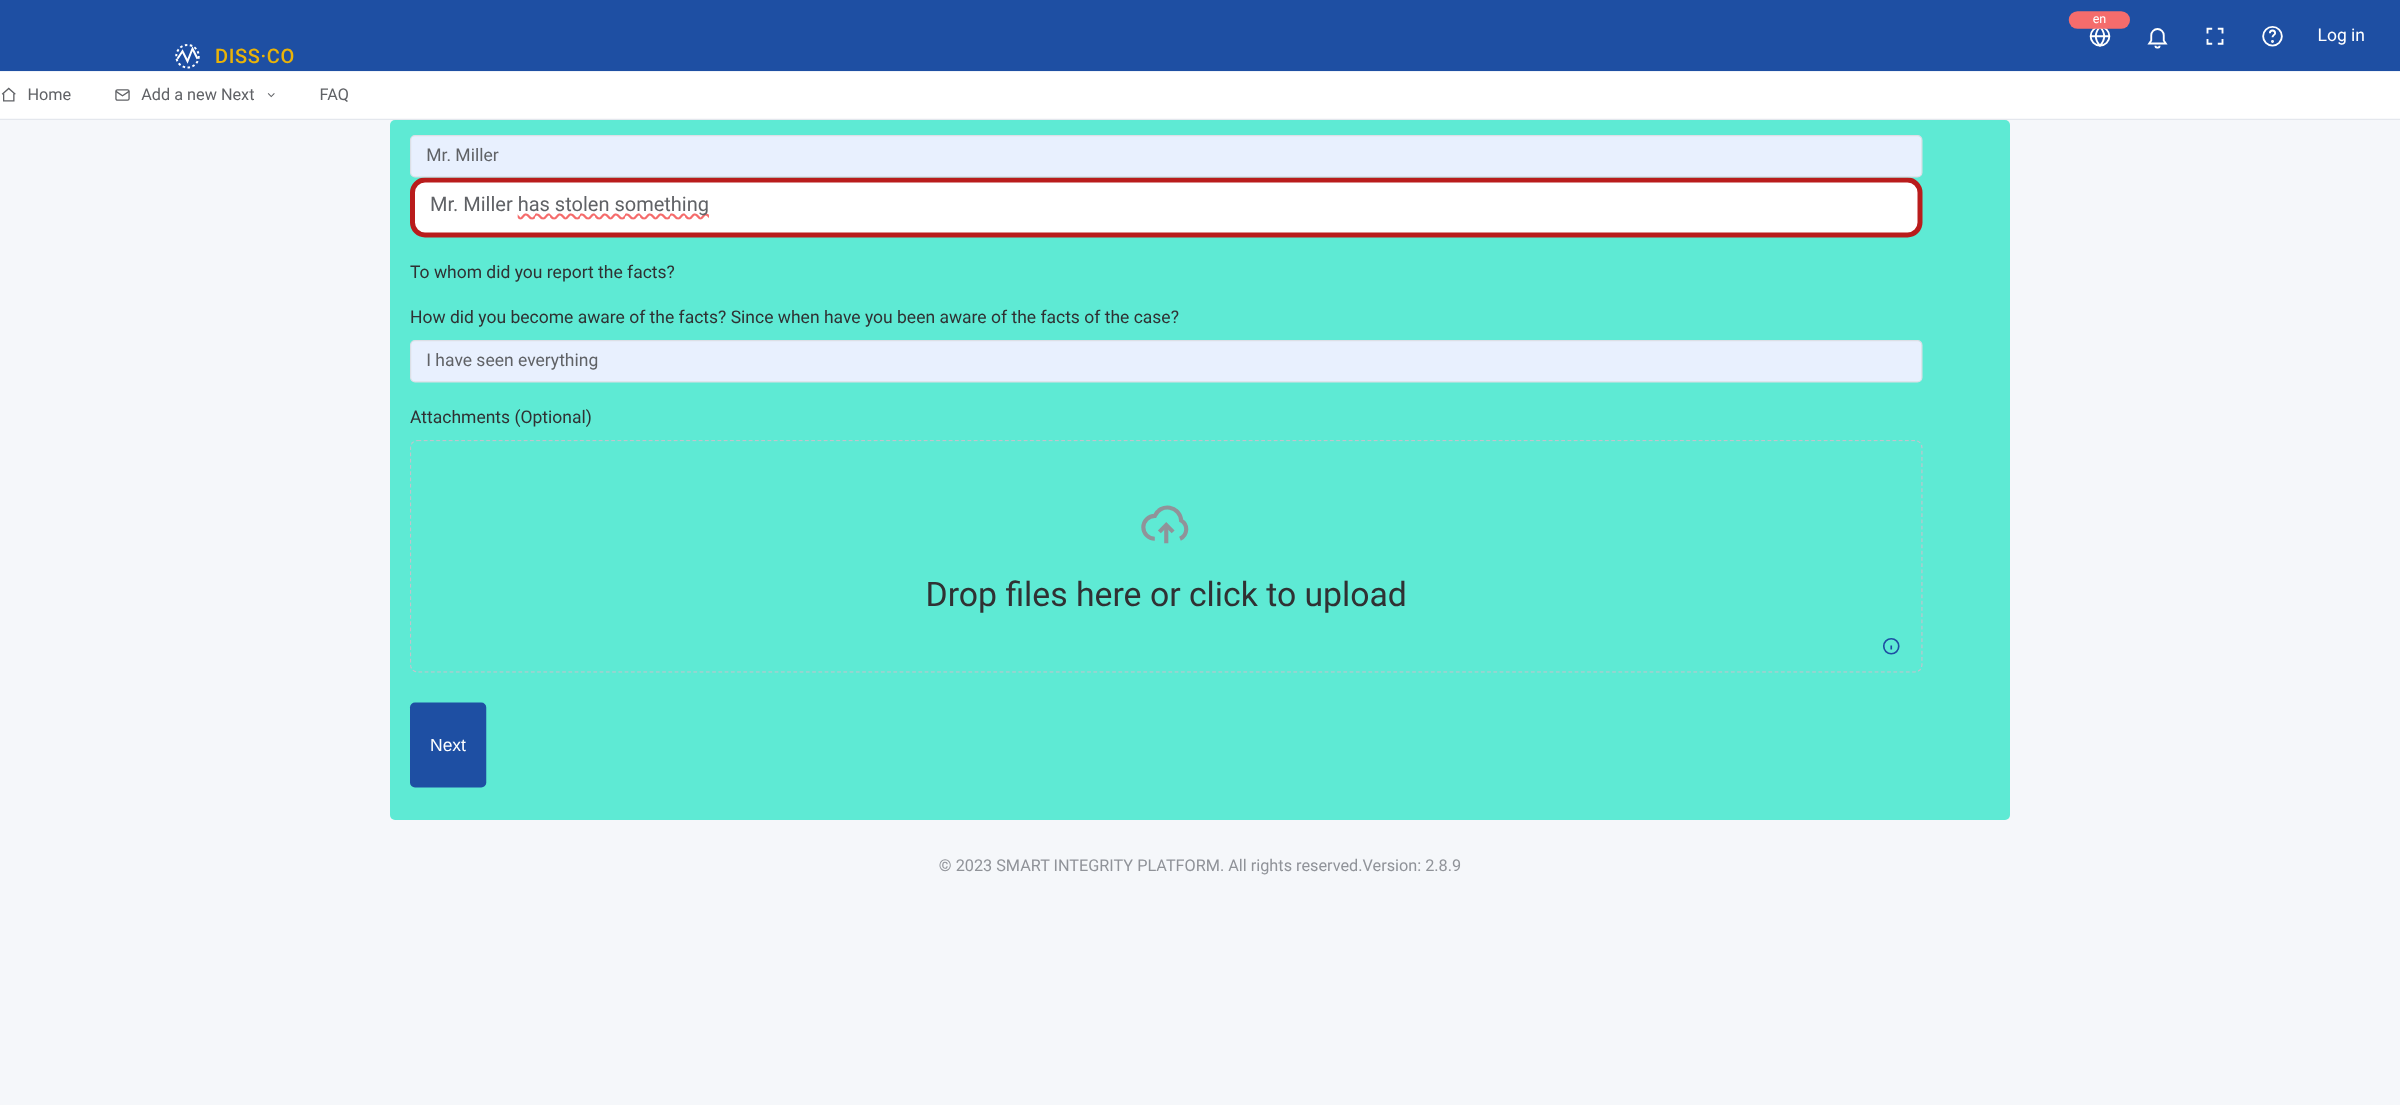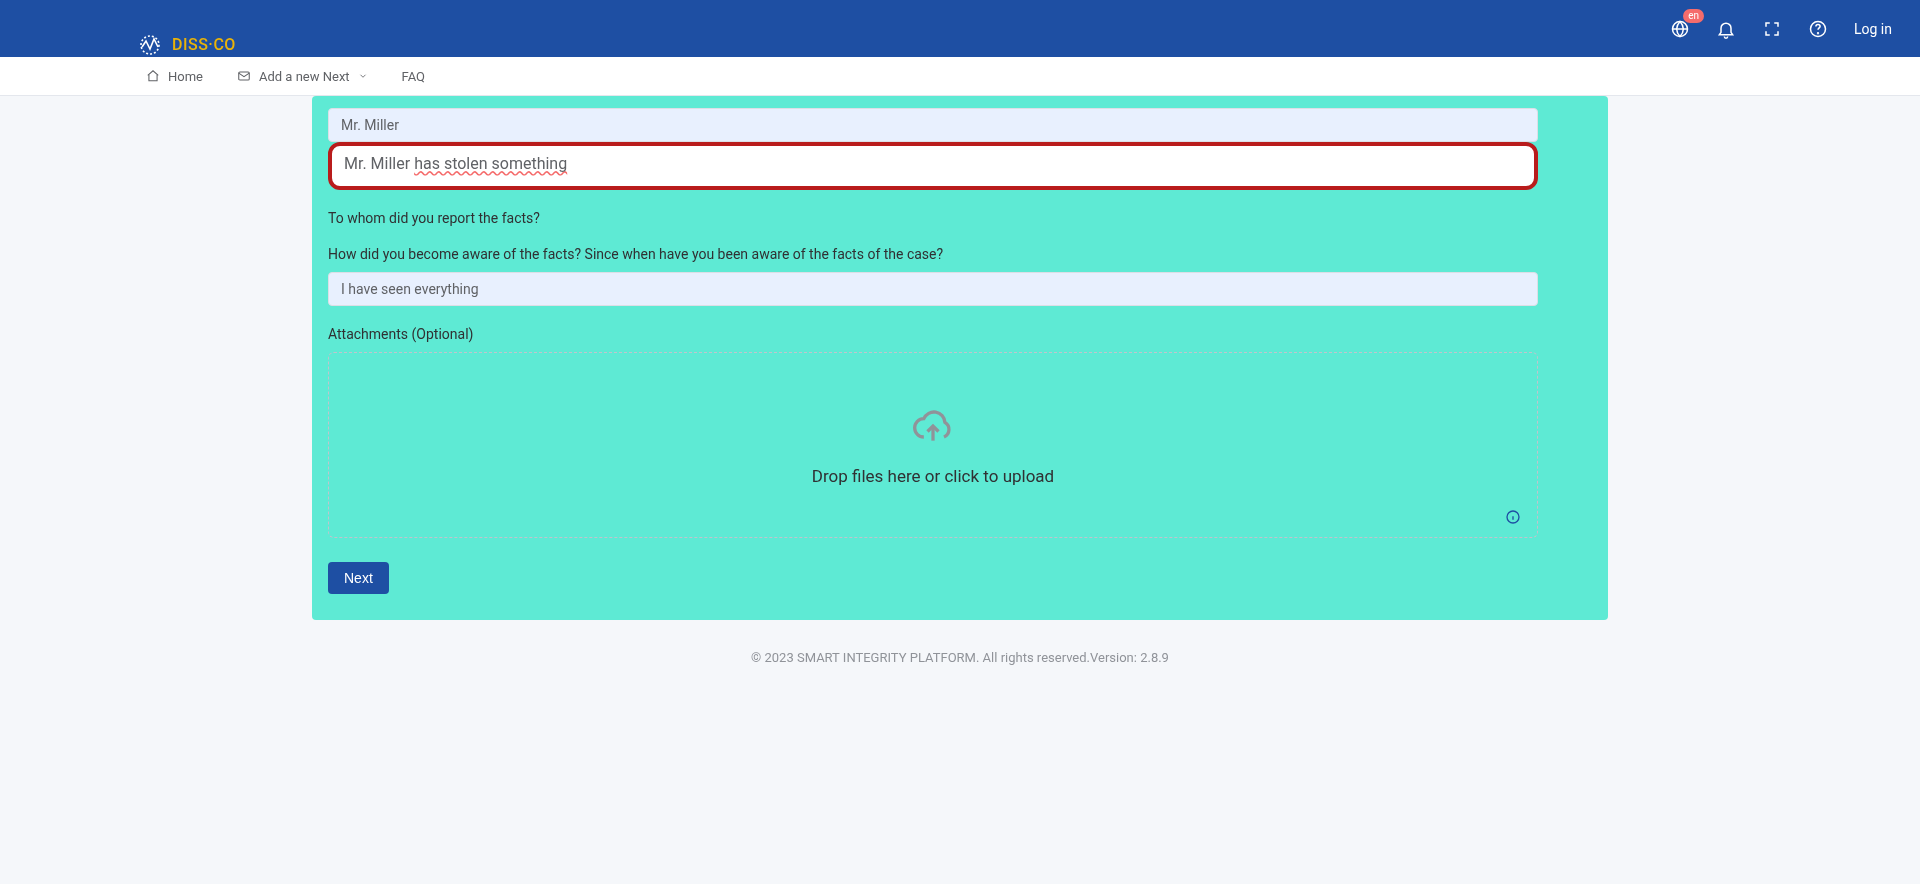--- a/index.html
+++ b/index.html
@@ -46,36 +46,35 @@
     cursor: pointer;
   }
   .lang-badge {
     position: absolute;
     top: -10px;
     right: -14px;
     background: #f56c6c;
     color: #fff;
     font-size: 10px;
     line-height: 1;
-    padding: 2px 5px;
+    padding: 2px 19px;
     border-radius: 8px;
   }
   .login-link {
     color: #fff;
     font-size: 14px;
     cursor: pointer;
   }
   
   .sub-nav {
     background: #fff;
     border-bottom: 1px solid #e4e7ed;
     height: 39px;
     display: flex;
     align-items: center;
-    padding-left: 146px;
     gap: 34px;
     font-size: 13px;
     color: #606266;
   }
   .sub-nav-item {
     display: flex;
     align-items: center;
     gap: 8px;
     cursor: pointer;
   }
@@ -133,37 +132,37 @@
     height: 186px;
     display: flex;
     flex-direction: column;
     align-items: center;
     justify-content: center;
     position: relative;
     cursor: pointer;
     margin-top: 8px;
   }
   .dropzone .dz-icon { width: 44px; height: 44px; color: #909399; margin-bottom: 18px;}
-  .dropzone .dz-text { font-size: 17px; color: #303133; }
+  .dropzone .dz-text { font-size: 27px; color: #303133; }
   .dropzone .info-icon {
     position: absolute;
     right: 16px;
     bottom: 12px;
     width: 16px;
     height: 16px;
     color: #1e4fa3;
   }
   .next-btn {
     display: inline-block;
     margin-top: 24px;
     background: #1e4fa3;
     color: #fff;
     border: none;
     border-radius: 4px;
-    padding: 8px 16px;
+    padding: 26px 16px;
     font-size: 14px;
     cursor: pointer;
   }
   
   .footer {
     max-width: 1296px;
     margin: 20px auto 16px auto;
     padding: 10px 0 0 0;
     font-size: 13px;
     color: #909399;

